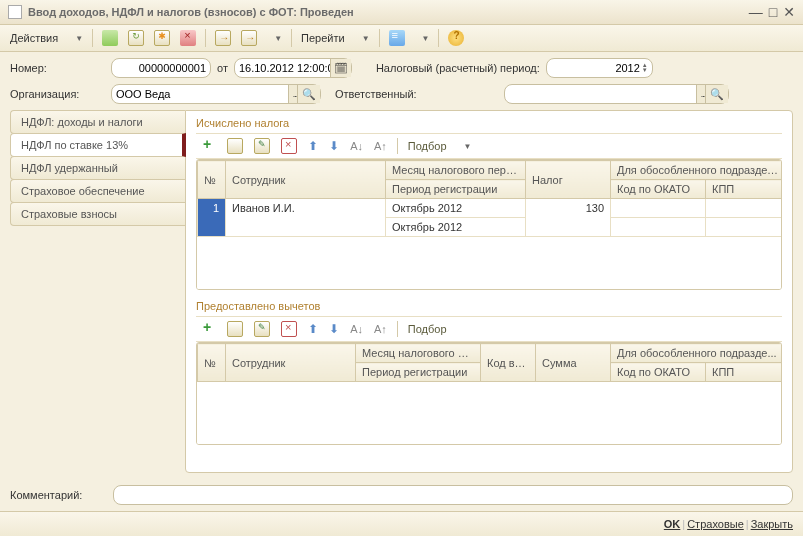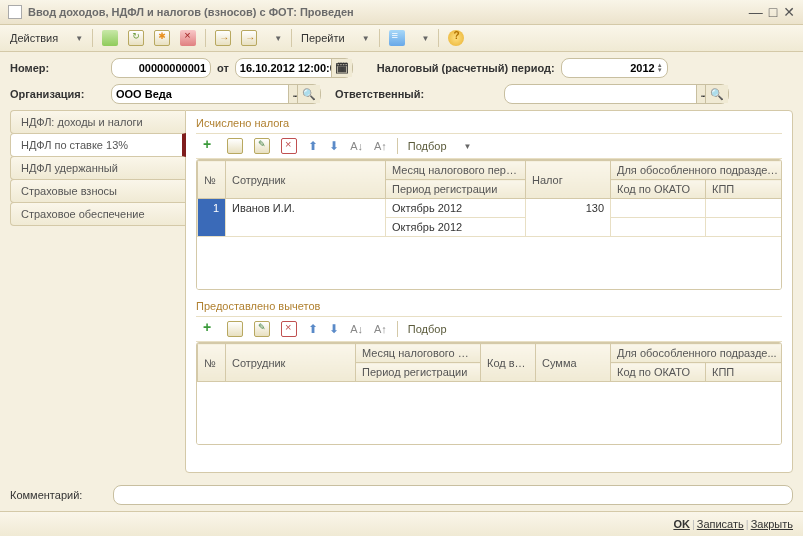--- a/index.html
+++ b/index.html
@@ -69,21 +69,20 @@
 .i-remove { background: #fff; border: 1px solid #c05050; border-radius: 2px; position: relative; }
 .i-remove::after { content: "×"; position: absolute; font-size: 11px; color: #c05050; left: 3px; top: -1px; }
 .i-up { color: #5a8ac8; font-size: 12px; }
 .i-down { color: #5a8ac8; font-size: 12px; }
 .i-sort1, .i-sort2 { color: #888; font-size: 11px; }
 .fields-row {
   padding: 6px 10px;
   display: flex;
   align-items: center;
   gap: 6px;
-  font-weight: bold;
 }
 .lbl { color: #333; }
 .input {
   background: #fff;
   border: 1px solid #c8bfa0;
   border-radius: 8px;
   padding: 2px 4px;
   height: 20px;
   display: inline-flex;
   align-items: center;
@@ -279,22 +278,22 @@
       <span class="sel-btn">...</span>
       <span class="mag">🔍</span>
     </span>
   </div>
 
   <div class="main-area">
     <div class="side-tabs">
       <div class="side-tab"><span>НДФЛ: доходы и налоги</span></div>
       <div class="side-tab active"><span>НДФЛ по ставке 13%</span></div>
       <div class="side-tab"><span>НДФЛ удержанный</span></div>
+      <div class="side-tab"><span>Страховое обеспечение</span></div>
       <div class="side-tab"><span>Страховые взносы</span></div>
-      <div class="side-tab"><span>Страховое обеспечение</span></div>
     </div>
 
     <div class="content-panel">
       <div class="section-title">Исчислено налога</div>
       <div class="mini-toolbar">
         <span class="tb-btn">
             <span class="icon-img i-add"></span>
           </span>
         <span class="tb-btn">
             <span class="icon-img i-copy"></span>
@@ -416,17 +415,17 @@
   <div class="footer-row">
     <span class="lbl" style="width:95px">Комментарий:</span>
     <span class="input" style="flex:1">
       <input value="" style="">
     </span>
   </div>
 
   <div class="bottom-bar">
     <span class="btn-link btn-ok">OK</span>
     <span class="bar-sep">|</span>
-    <span class="btn-link">Записать</span>
+    <span class="btn-link">Страховые</span>
     <span class="bar-sep">|</span>
     <span class="btn-link">Закрыть</span>
   </div>
 </div>
 
 </body></html>

